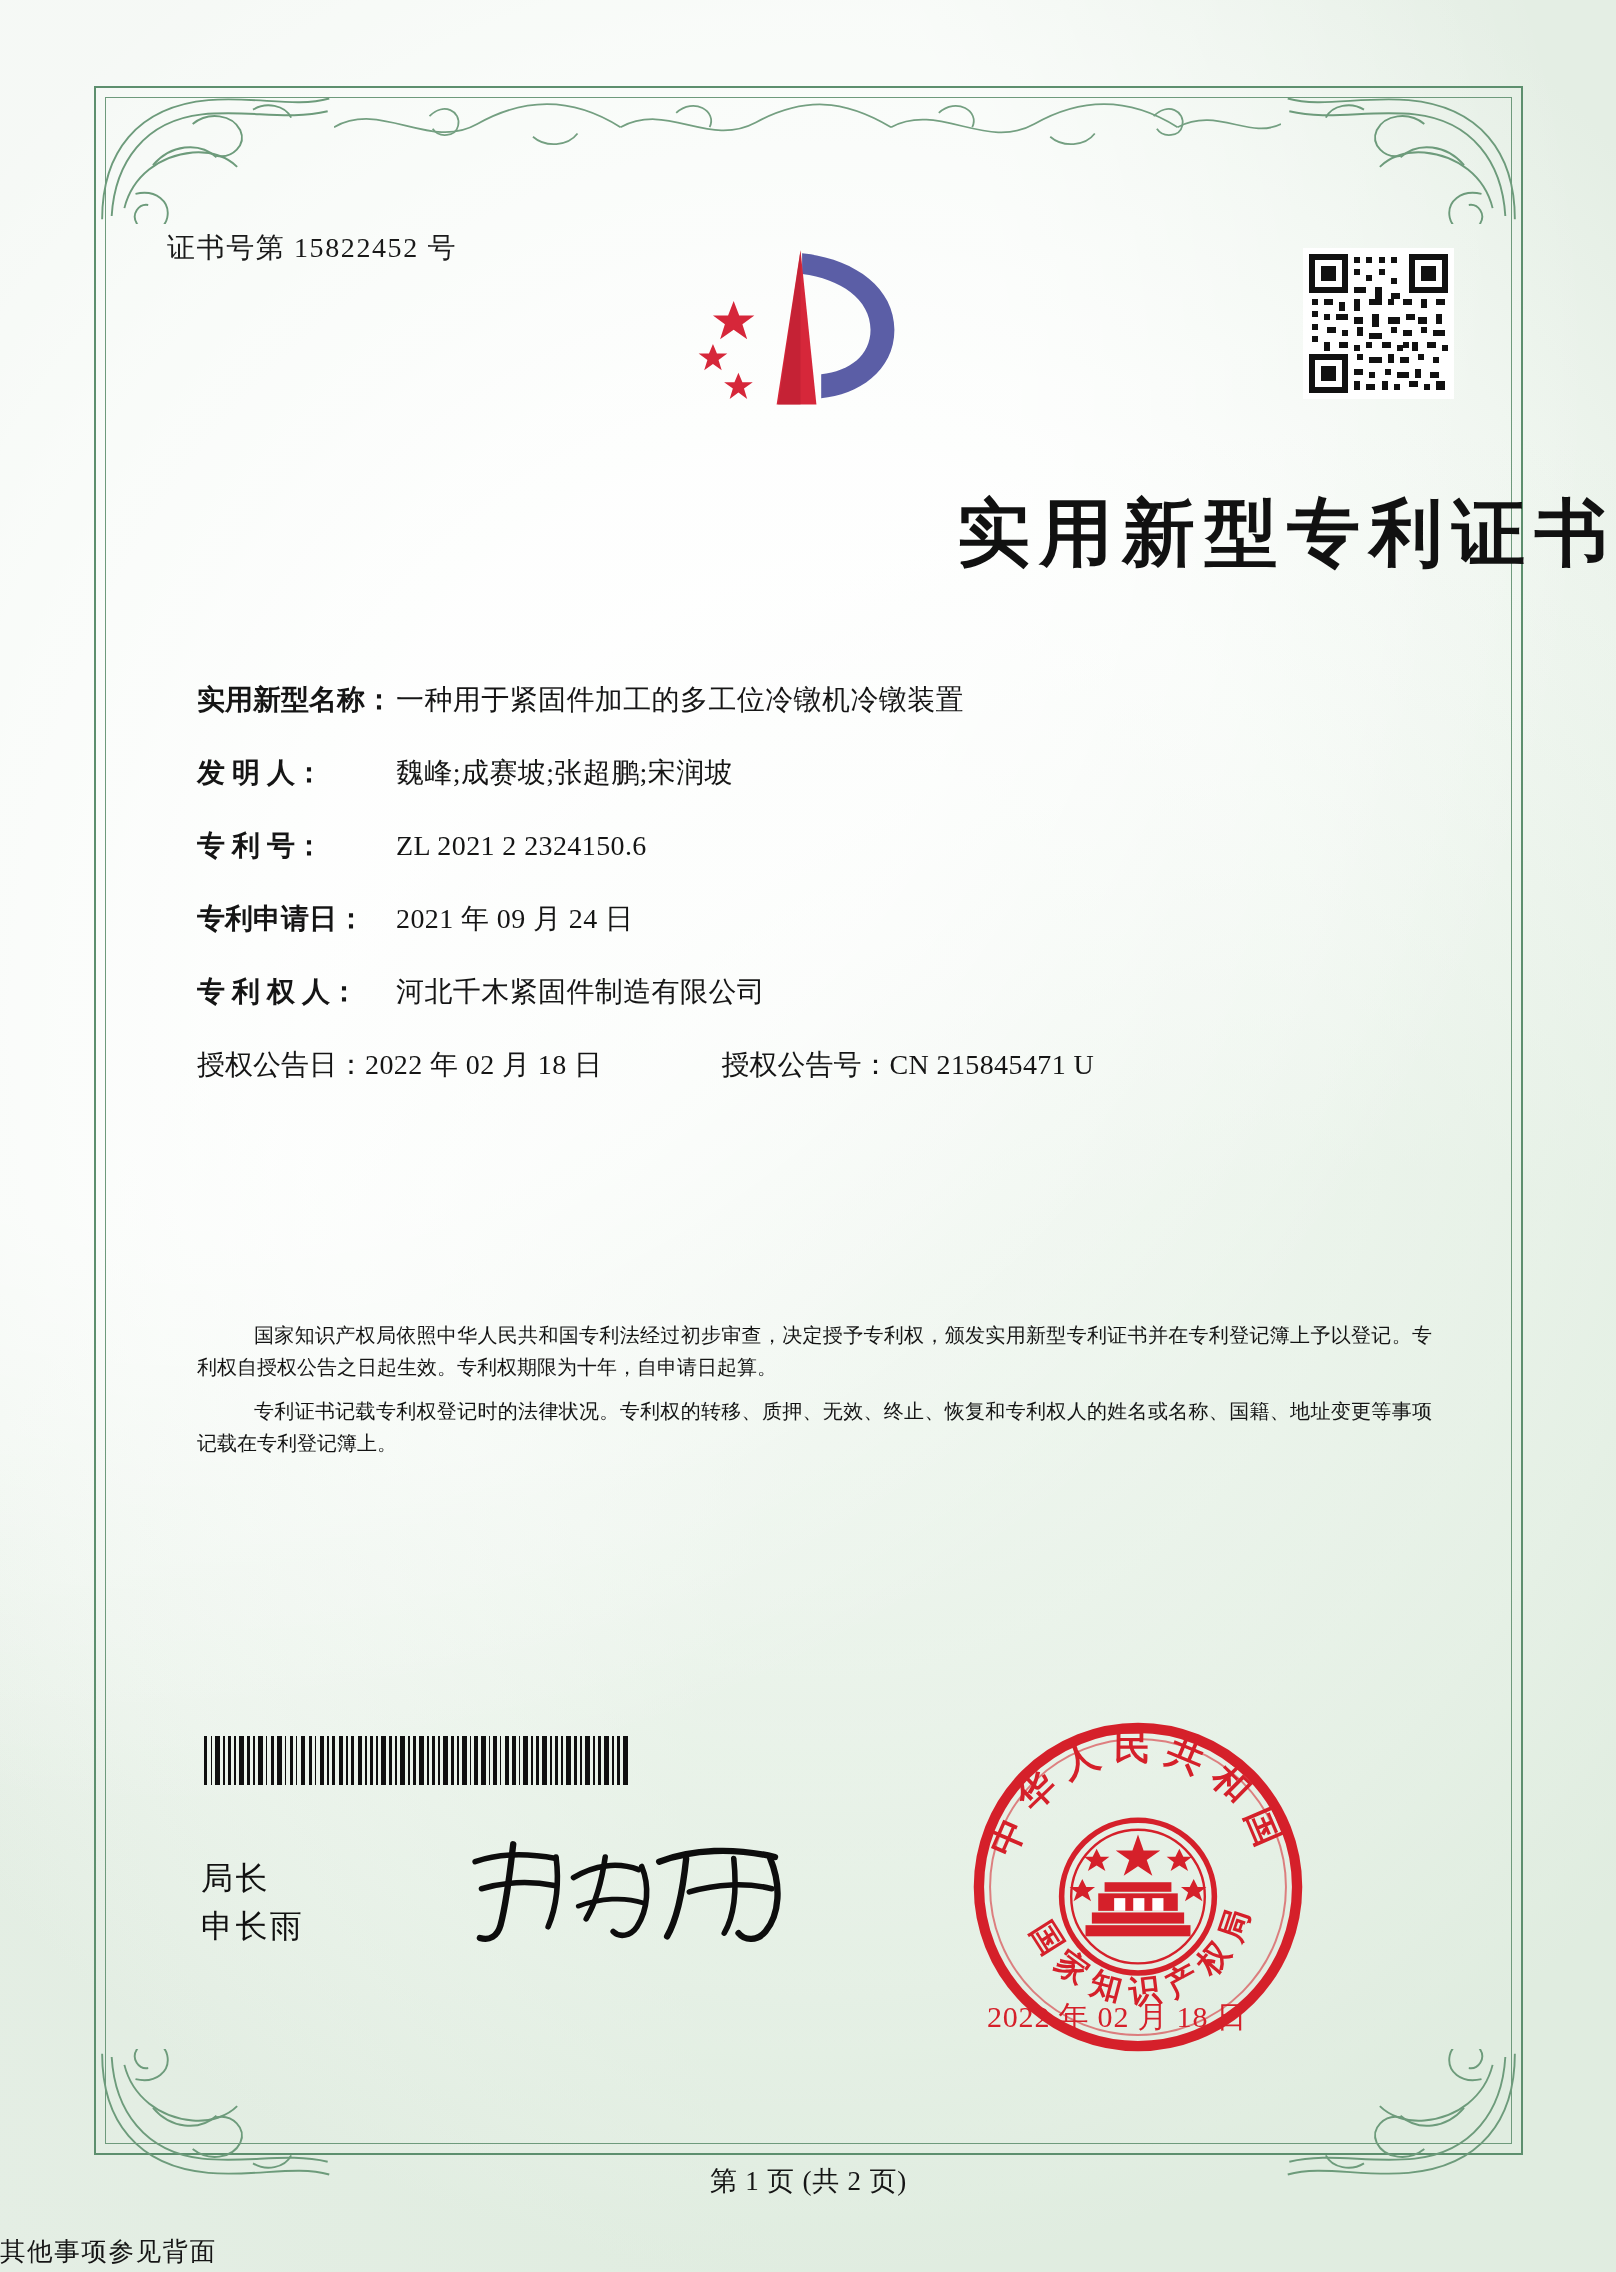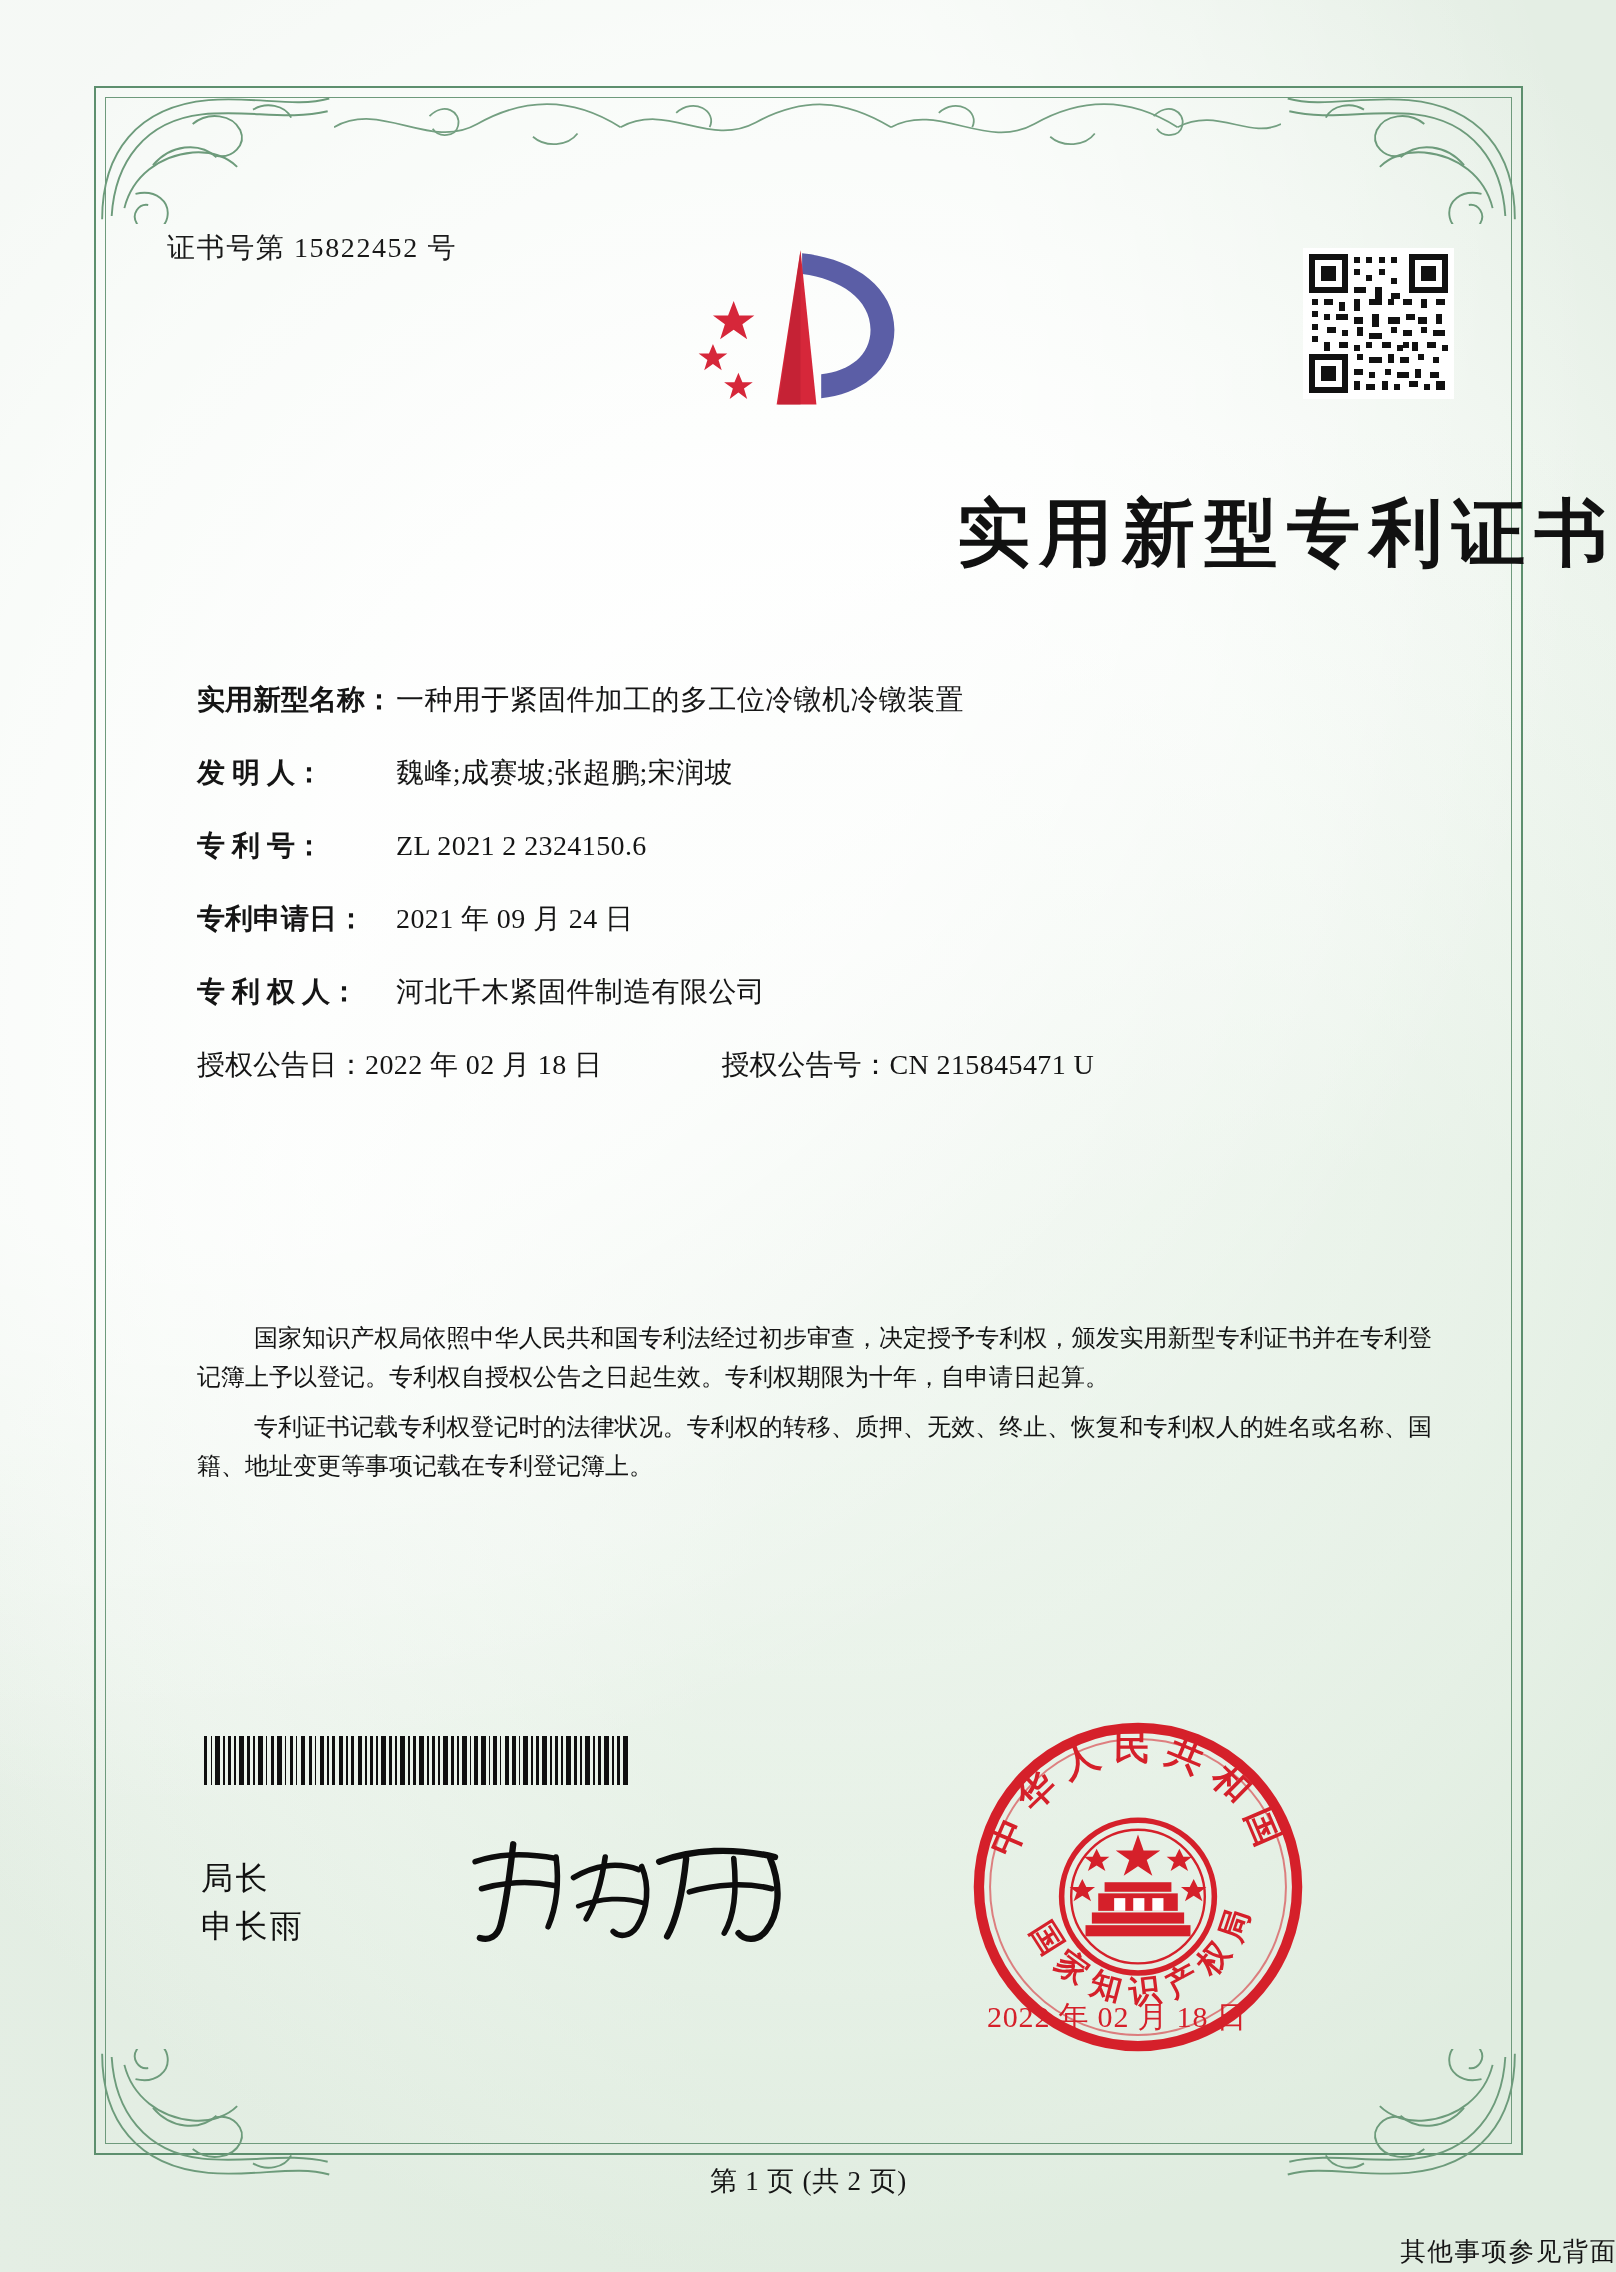--- a/index.html
+++ b/index.html
@@ -159,21 +159,21 @@
   }
   .row-dual .seg2 { margin-left: 119px; }
   .row-dual .lbl { letter-spacing: 0; }
 
   
   .paras {
     position: absolute;
     left: 197px;
     top: 1319px;
     width: 1235px;
-    font-size: 24px;
+    font-size: 20px;
     line-height: 1.62;
     color: #141414;
     text-align: justify;
   }
   .paras p {
     margin: 0 0 11px 0;
     text-indent: 57px;
   }
 
   
@@ -233,25 +233,24 @@
     top: 2163px;
     text-align: center;
     font-size: 27px;
     color: #151515;
     letter-spacing: 0.8px;
   }
   .backside-note {
     position: absolute;
     left: 0; right: 0;
     top: 2234px;
-    text-align: right;
+    text-align: left;
     font-size: 25.5px;
     color: #151515;
     letter-spacing: 1.6px;
-    margin-left: 17px;
   }
 </style>
 </head>
 <body>
 
 <div class="paper">
   <div class="paper-noise"></div>
 
   <div class="frame-outer"></div>
   <div class="frame-inner"></div>

